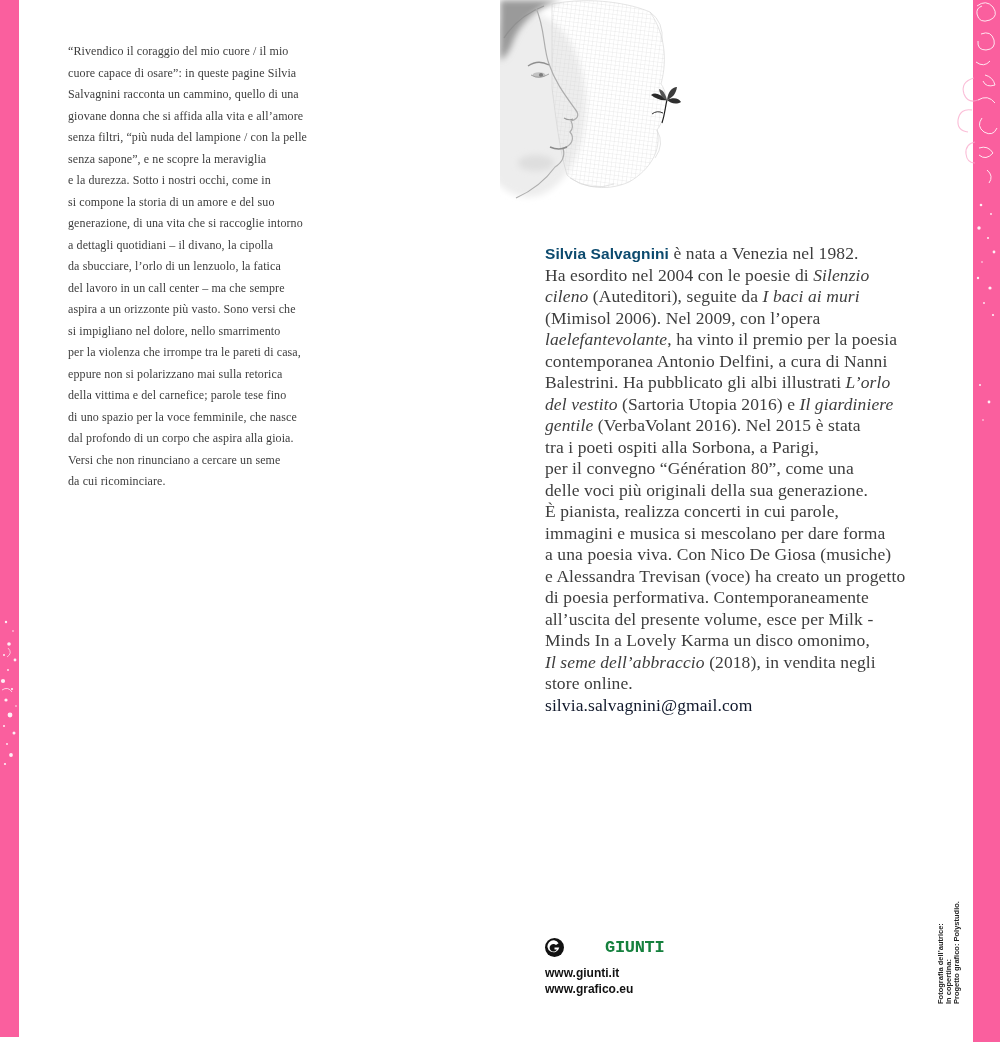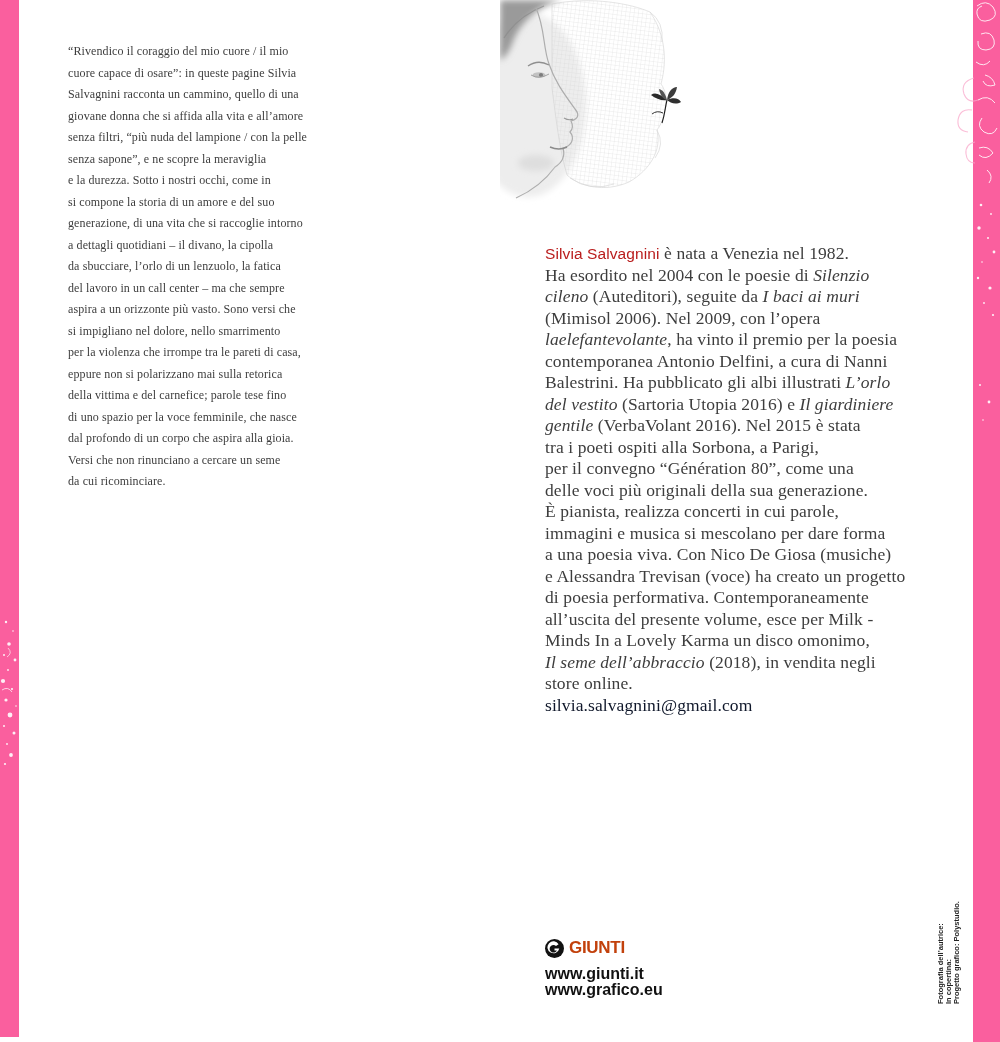--- a/index.html
+++ b/index.html
@@ -32,42 +32,43 @@
   }
   .bio-col{
     position:absolute;left:545px;top:243px;width:420px;
     font-size:17.5px;line-height:21.5px;
     letter-spacing:0.1px;
   }
   .tline{white-space:nowrap;}
   .it{font-style:italic;}
   .author-name{
     font-family:"Liberation Sans", sans-serif;
-    font-weight:normal;
+    font-weight:bold;
     font-size:15.5px;
-    color:#b91c1c;
+    color:#0c4a6e;
   }
   .email-line{
     white-space:nowrap;
     color:#0f172a;
   }
   
   .publisher{
     position:absolute;left:545px;top:938px;
     display:flex;align-items:center;gap:5px;
   }
   .publisher-word{
-    font-family:Liberation Sans, sans-serif;
+    font-family:Liberation Mono, monospace;
     font-weight:bold;font-size:17px;letter-spacing:-0.3px;
-    color:#c2410c;
+    color:#15803d;
+    margin-left:36px;
   }
   .websites{
     position:absolute;left:545px;top:966px;
     font-family:"Liberation Sans", sans-serif;
-    font-weight:bold;font-size:16px;line-height:15.5px;
+    font-weight:bold;font-size:12px;line-height:15.5px;
     color:#111;
   }
   
   .colophon{
     position:absolute;left:937px;top:1004px;width:110px;
     transform:rotate(-90deg);transform-origin:0 0;
     font-family:"Liberation Sans", sans-serif;
     font-weight:bold;font-size:7.5px;line-height:8px;
     color:#222;white-space:nowrap;
   }

